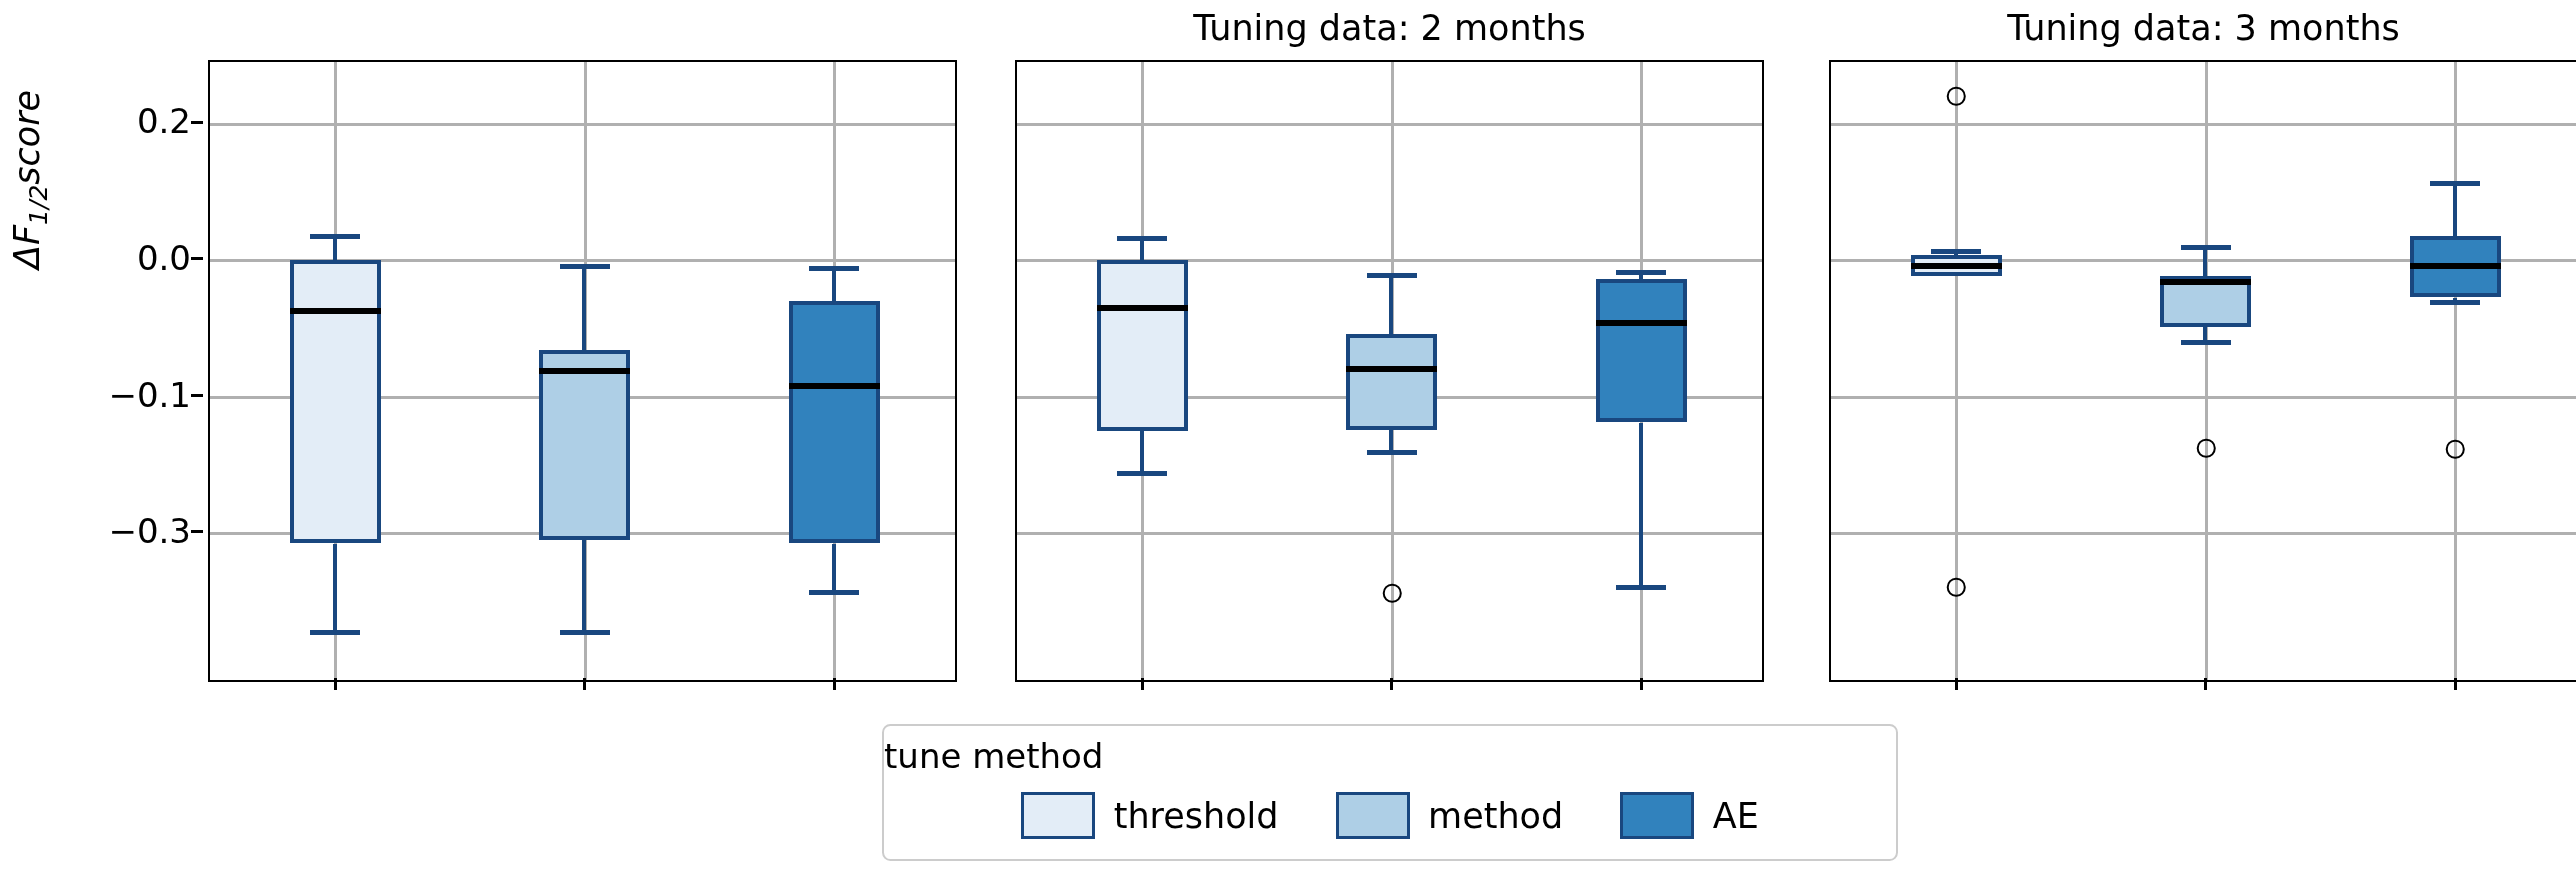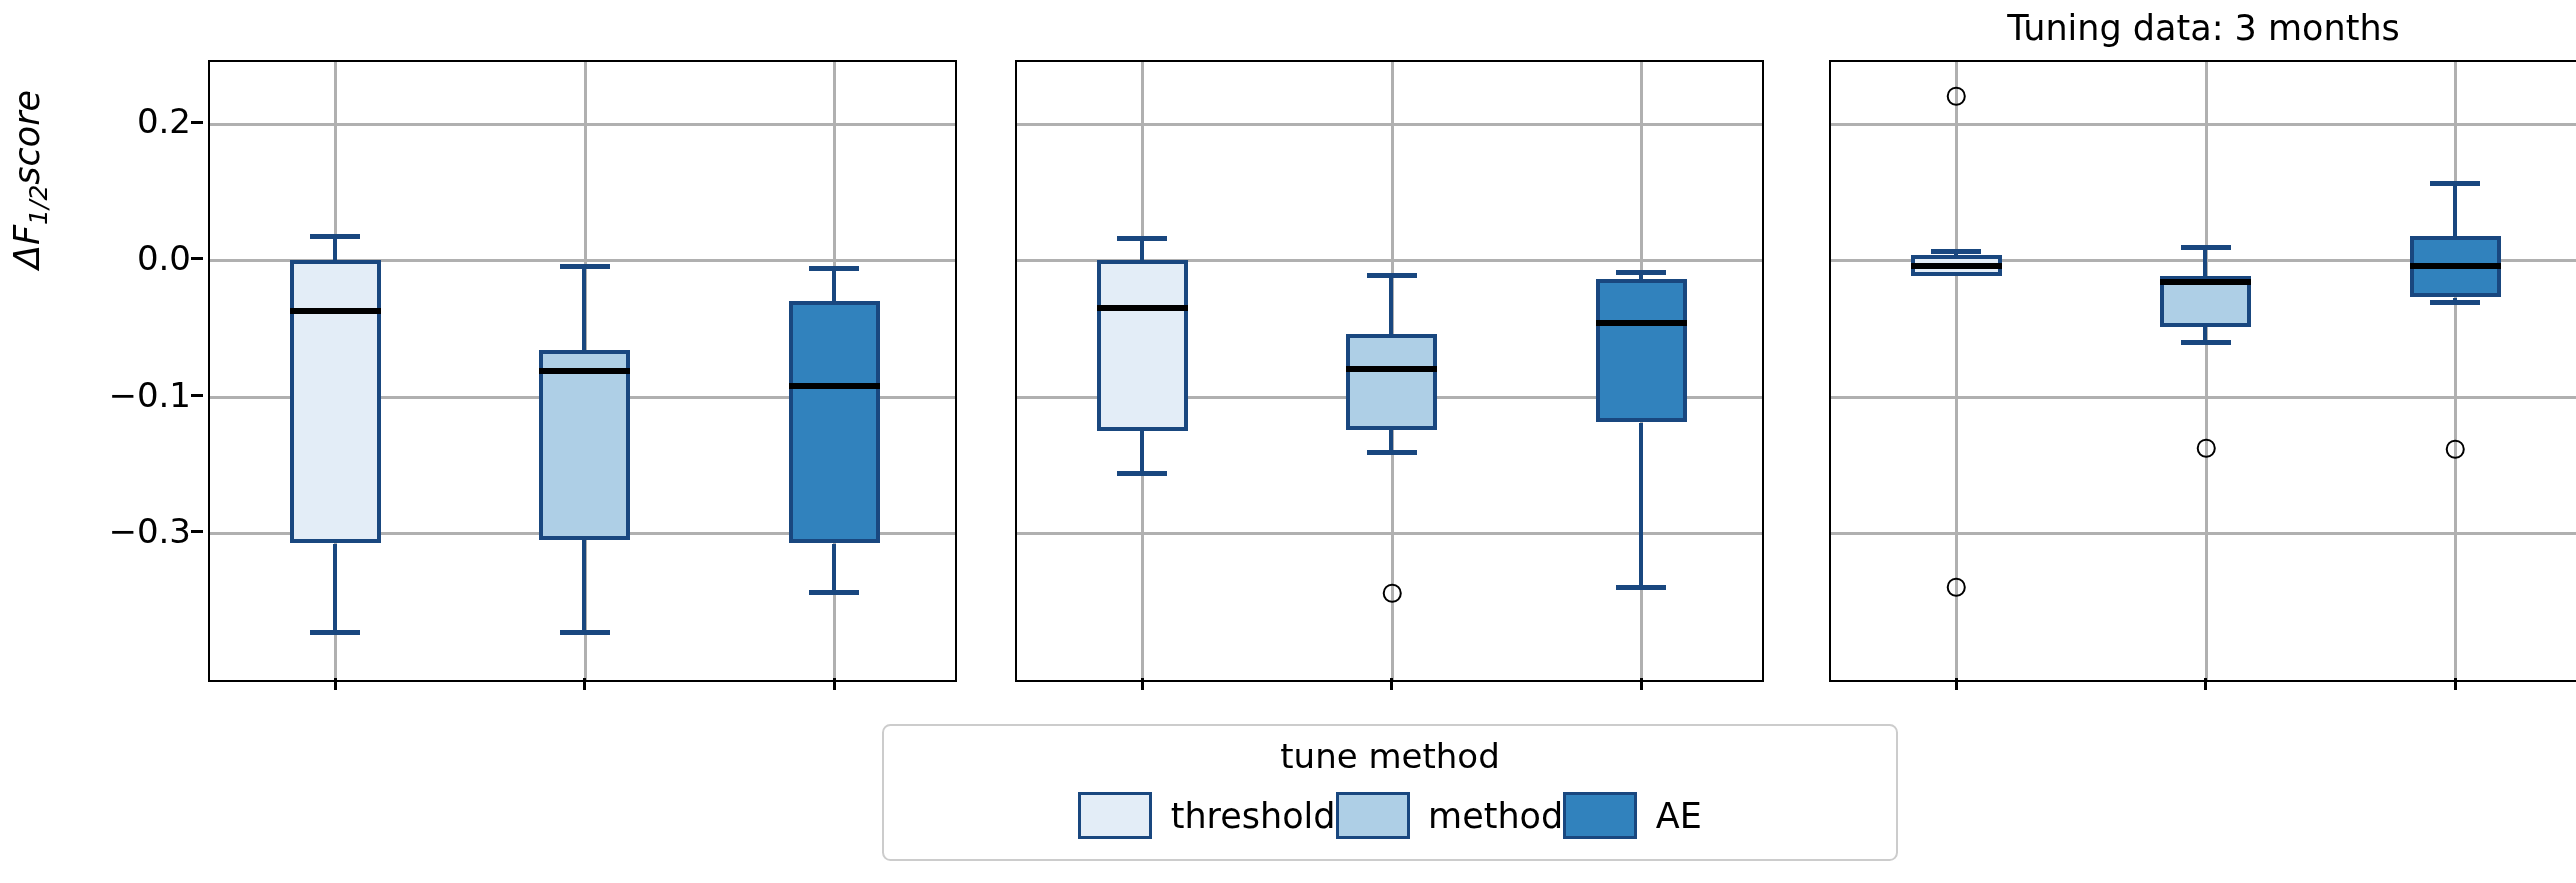--- a/index.html
+++ b/index.html
@@ -141,32 +141,32 @@
     border: 2.5px solid #cccccc;
     border-radius: 8.4px;
     background: #ffffff;
     box-sizing: border-box;
   }
   #legend-title {
     position: absolute;
     top: 10px;
     left: 0;
     width: 100%;
-    text-align: center;
     font-size: 34px;
     color: #000000;
   }
   #legend-entries {
     position: absolute;
     top: 66px;
     left: 0;
     width: 100%;
     display: flex;
     justify-content: center;
     align-items: center;
+    gap: 57px;
   }
   .legend-entry {
     display: flex;
     align-items: center;
     gap: 18.5px;
   }
   .legend-swatch {
     width: 74px;
     height: 47px;
     border: 3.4px solid #19477f;
@@ -226,20 +226,21 @@
           <div class="ytick-mark" style="left: 168px; top: 61px;"></div>
           <div class="ytick-label" style="top: 198px;">0.0</div>
           <div class="ytick-mark" style="left: 168px; top: 197px;"></div>
           <div class="ytick-label" style="top: 335px;">−0.1</div>
           <div class="ytick-mark" style="left: 168px; top: 334px;"></div>
           <div class="ytick-label" style="top: 471px;">−0.3</div>
           <div class="ytick-mark" style="left: 168px; top: 470px;"></div>
         </div>
       </div>
       <div class="panel" style="left: 1015px; width: 749px;">
+        <div class="panel-title">Tuning data: 2 months</div>
         <div class="axes">
           <div class="axes-inner">
             <div class="gridline-h" style="top: 61px;"></div>
             <div class="gridline-h" style="top: 197px;"></div>
             <div class="gridline-h" style="top: 334px;"></div>
             <div class="gridline-h" style="top: 470px;"></div>
             <div class="gridline-v" style="left: 124px;"></div>
             <div class="gridline-v" style="left: 374px;"></div>
             <div class="gridline-v" style="left: 623px;"></div>
             <div class="whisker-line" style="left: 123px; top: 176px; height: 22px;"></div>

